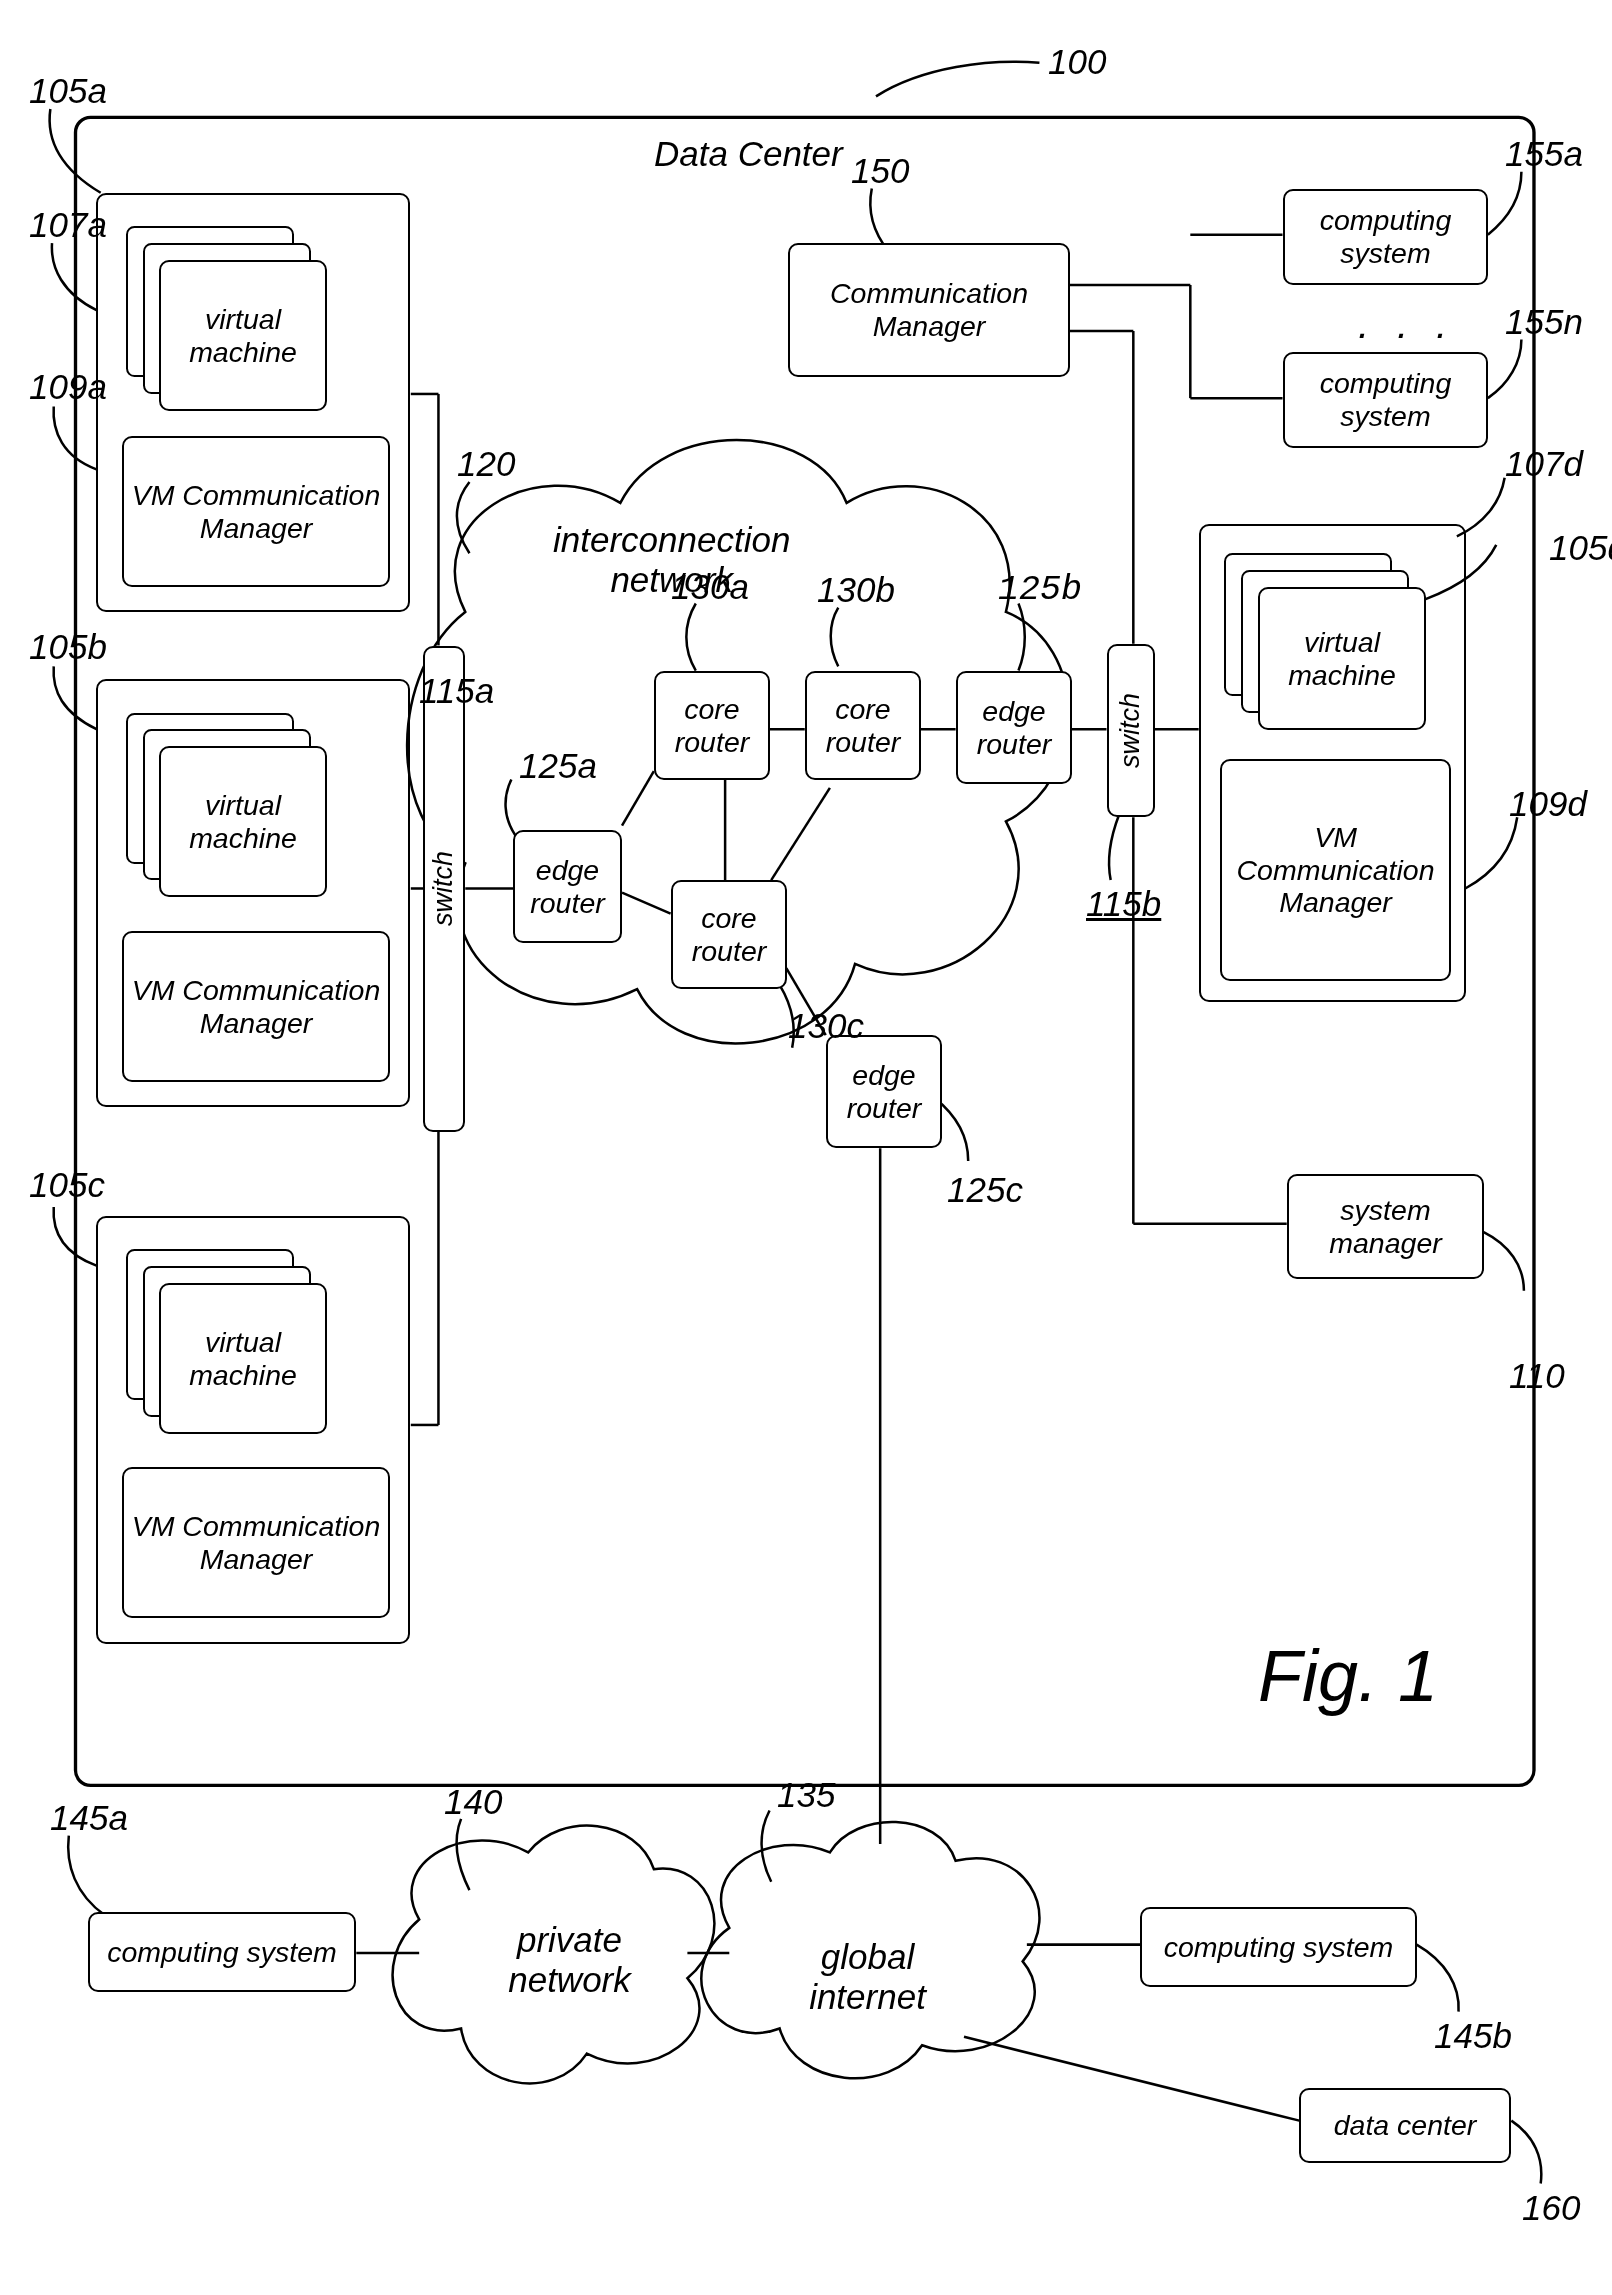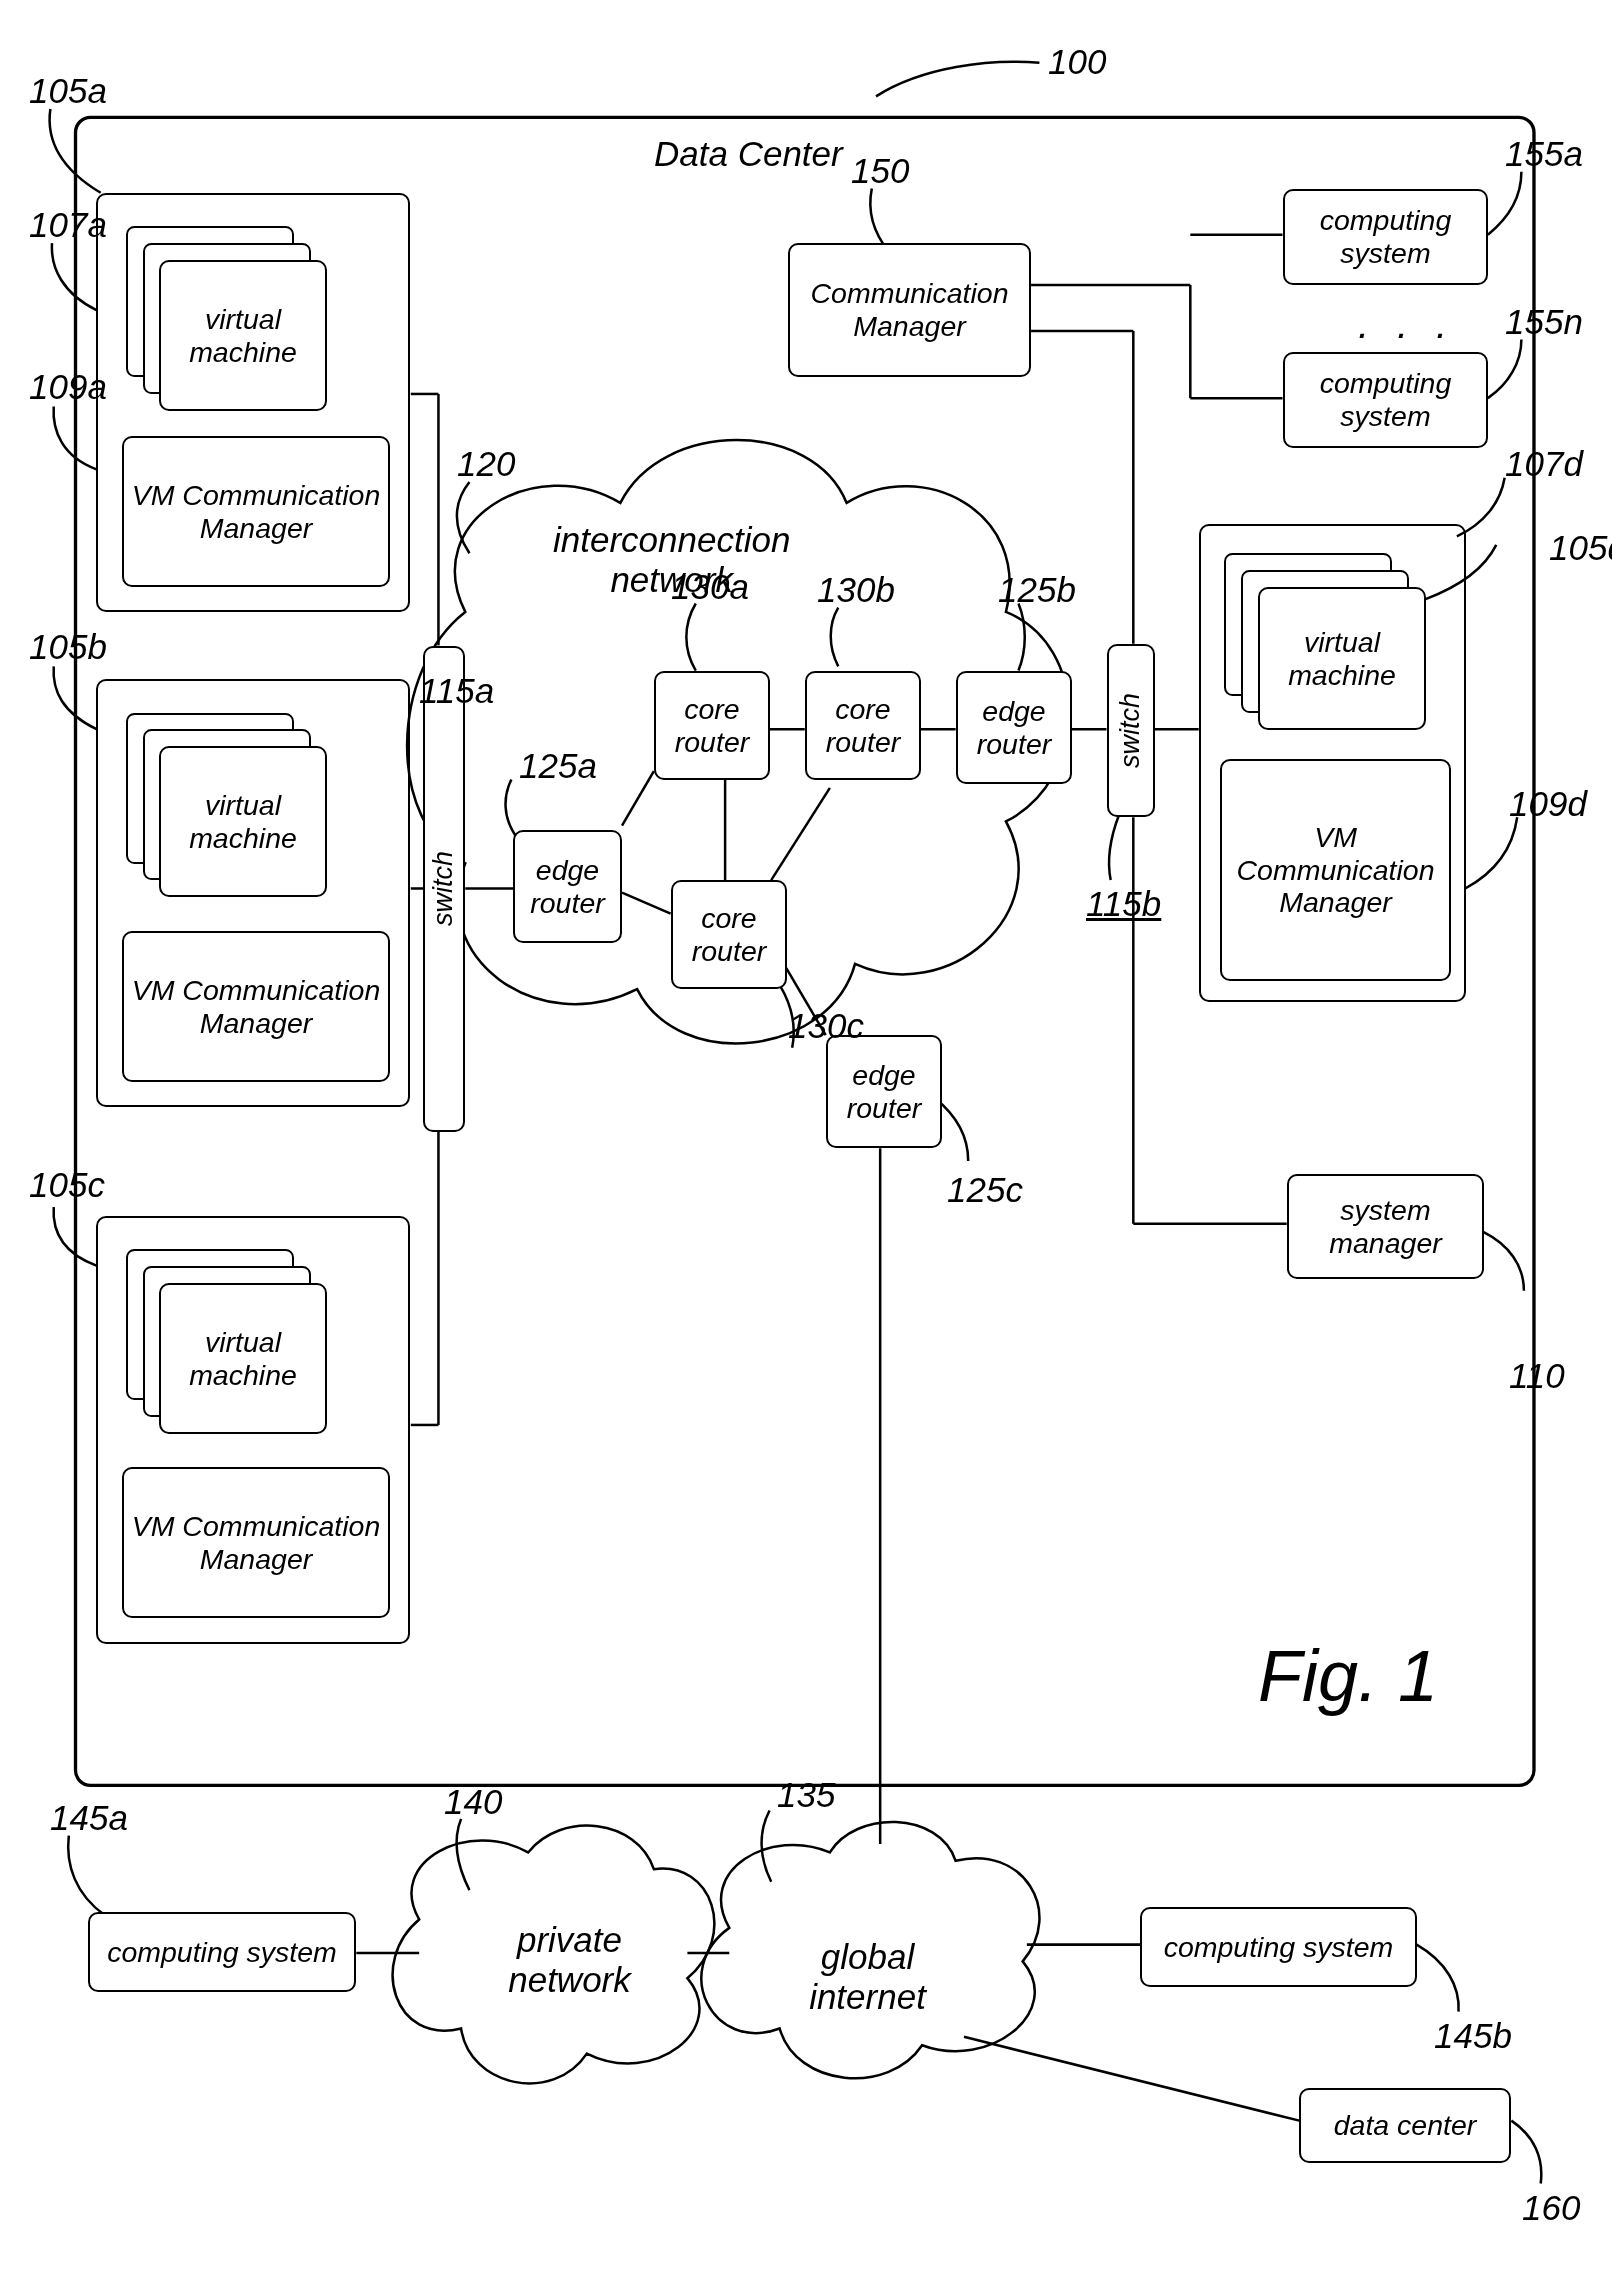--- a/index.html
+++ b/index.html
@@ -222,21 +222,21 @@
   </div>
 
 <div class="box" style="left:826px; top:1035px; width:116px; height:113px;">
     <span>edge<br>router</span>
   </div>
 
 <div class="box" style="left:1107px; top:644px; width:48px; height:173px;">
     <span class="vtext">switch</span>
   </div>
 
-<div class="box" style="left:788px; top:243px; width:243px; height:134px;">
+<div class="box" style="left:788px; top:243px; width:282px; height:134px;">
     <span>Communication<br>Manager</span>
   </div>
 
 <div class="box" style="left:1283px; top:189px; width:205px; height:96px;">
     <span>computing<br>system</span>
   </div>
 <div class="plain" style="left:1358px; top:302px; font-size:40px; letter-spacing:8.4px;">. . .</div>
 <div class="box" style="left:1283px; top:352px; width:205px; height:96px;">
     <span>computing<br>system</span>
   </div>
@@ -276,21 +276,21 @@
 <div class="lead" style="left:29px;  top:205px;">107a</div>
 <div class="lead" style="left:29px;  top:367px;">109a</div>
 <div class="lead" style="left:29px;  top:627px;">105b</div>
 <div class="lead" style="left:29px;  top:1165px;">105c</div>
 <div class="lead" style="left:419px; top:671px;">115a</div>
 <div class="lead" style="left:490px; top:746px;margin-left:29px;">125a</div>
 <div class="lead" style="left:457px; top:444px;">120</div>
 <div class="lead" style="left:671px; top:567px;">130a</div>
 <div class="lead" style="left:817px; top:570px;">130b</div>
 <div class="lead" style="left:788px; top:1006px;font-style:italic;">130c</div>
-<div class="lead" style="left:998px; top:570px;">125b</div>
+<div class="lead" style="left:998px; top:570px;font-family:Liberation Mono, monospace;">125b</div>
 <div class="lead" style="left:947px; top:1170px;">125c</div>
 <div class="lead" style="left:1086px; top:884px;text-decoration:underline;">115b</div>
 <div class="lead" style="left:851px; top:151px;">150</div>
 <div class="lead" style="left:1505px; top:134px;">155a</div>
 <div class="lead" style="left:1505px; top:302px;">155n</div>
 <div class="lead" style="left:1505px; top:444px;">107d</div>
 <div class="lead" style="left:1505px; top:528px;margin-left:44px;">105d</div>
 <div class="lead" style="left:1509px; top:784px;">109d</div>
 <div class="lead" style="left:1509px; top:1356px;">110</div>
 <div class="lead" style="left:50px;  top:1798px;">145a</div>

